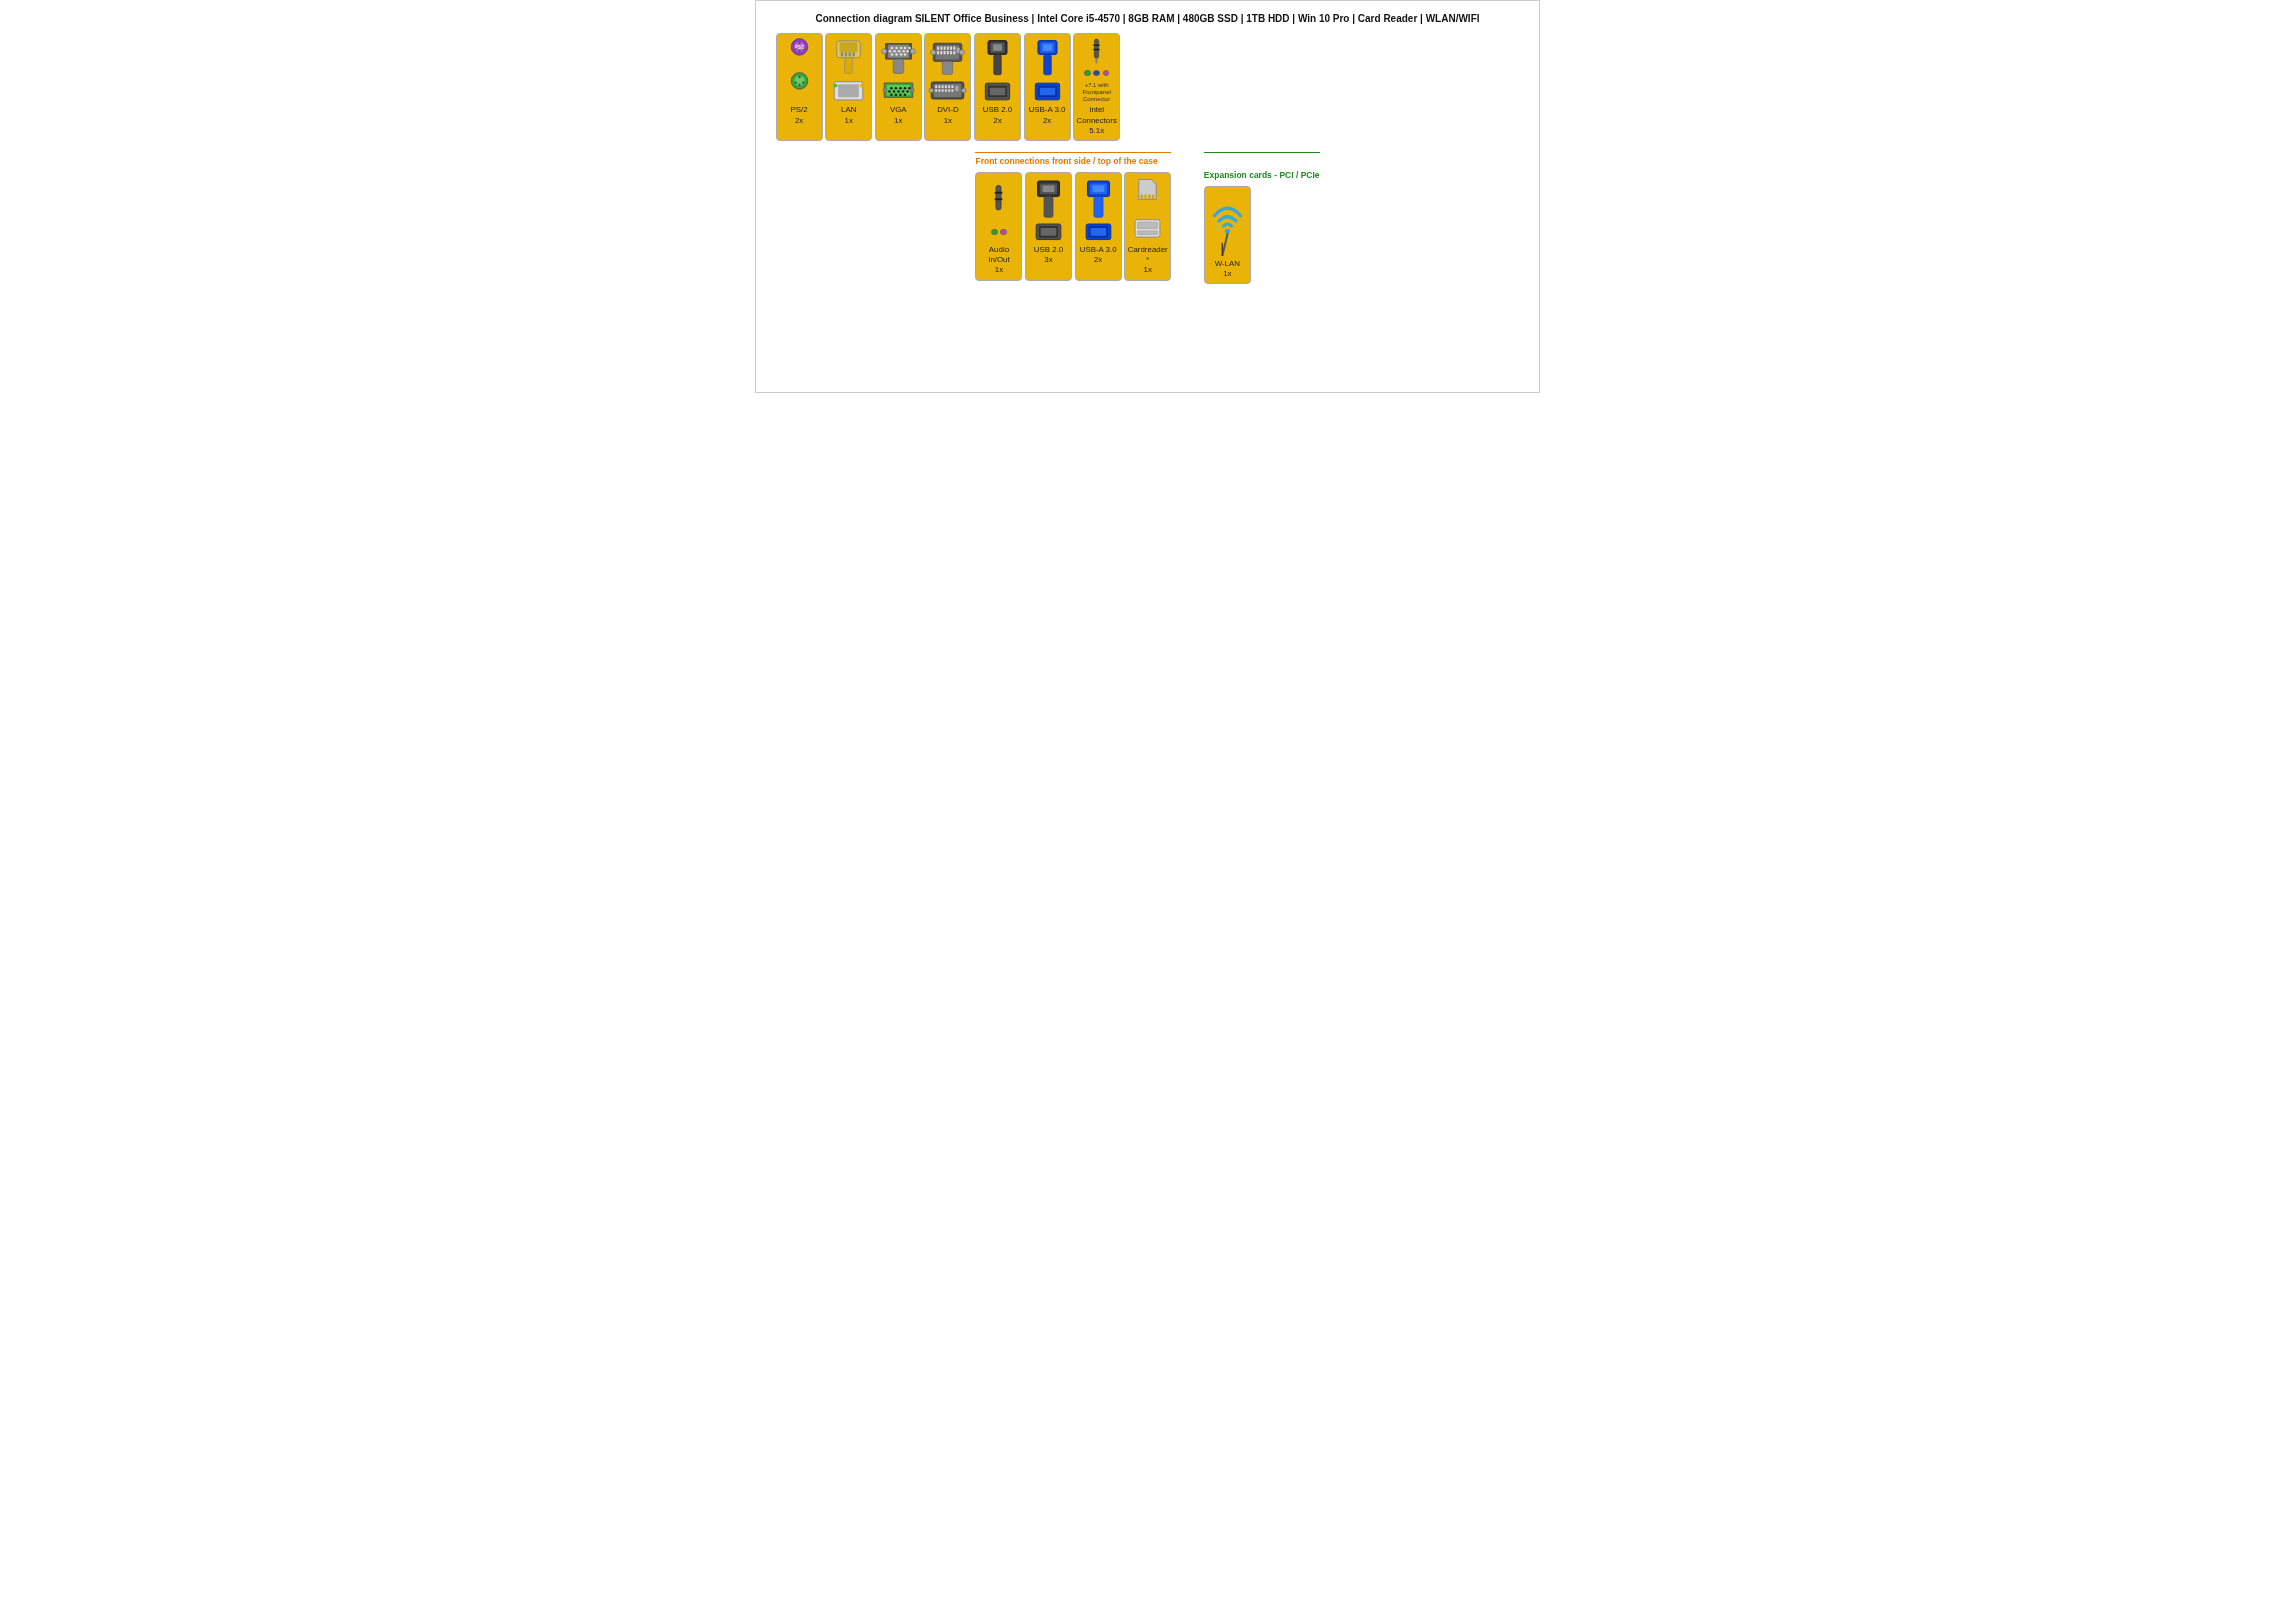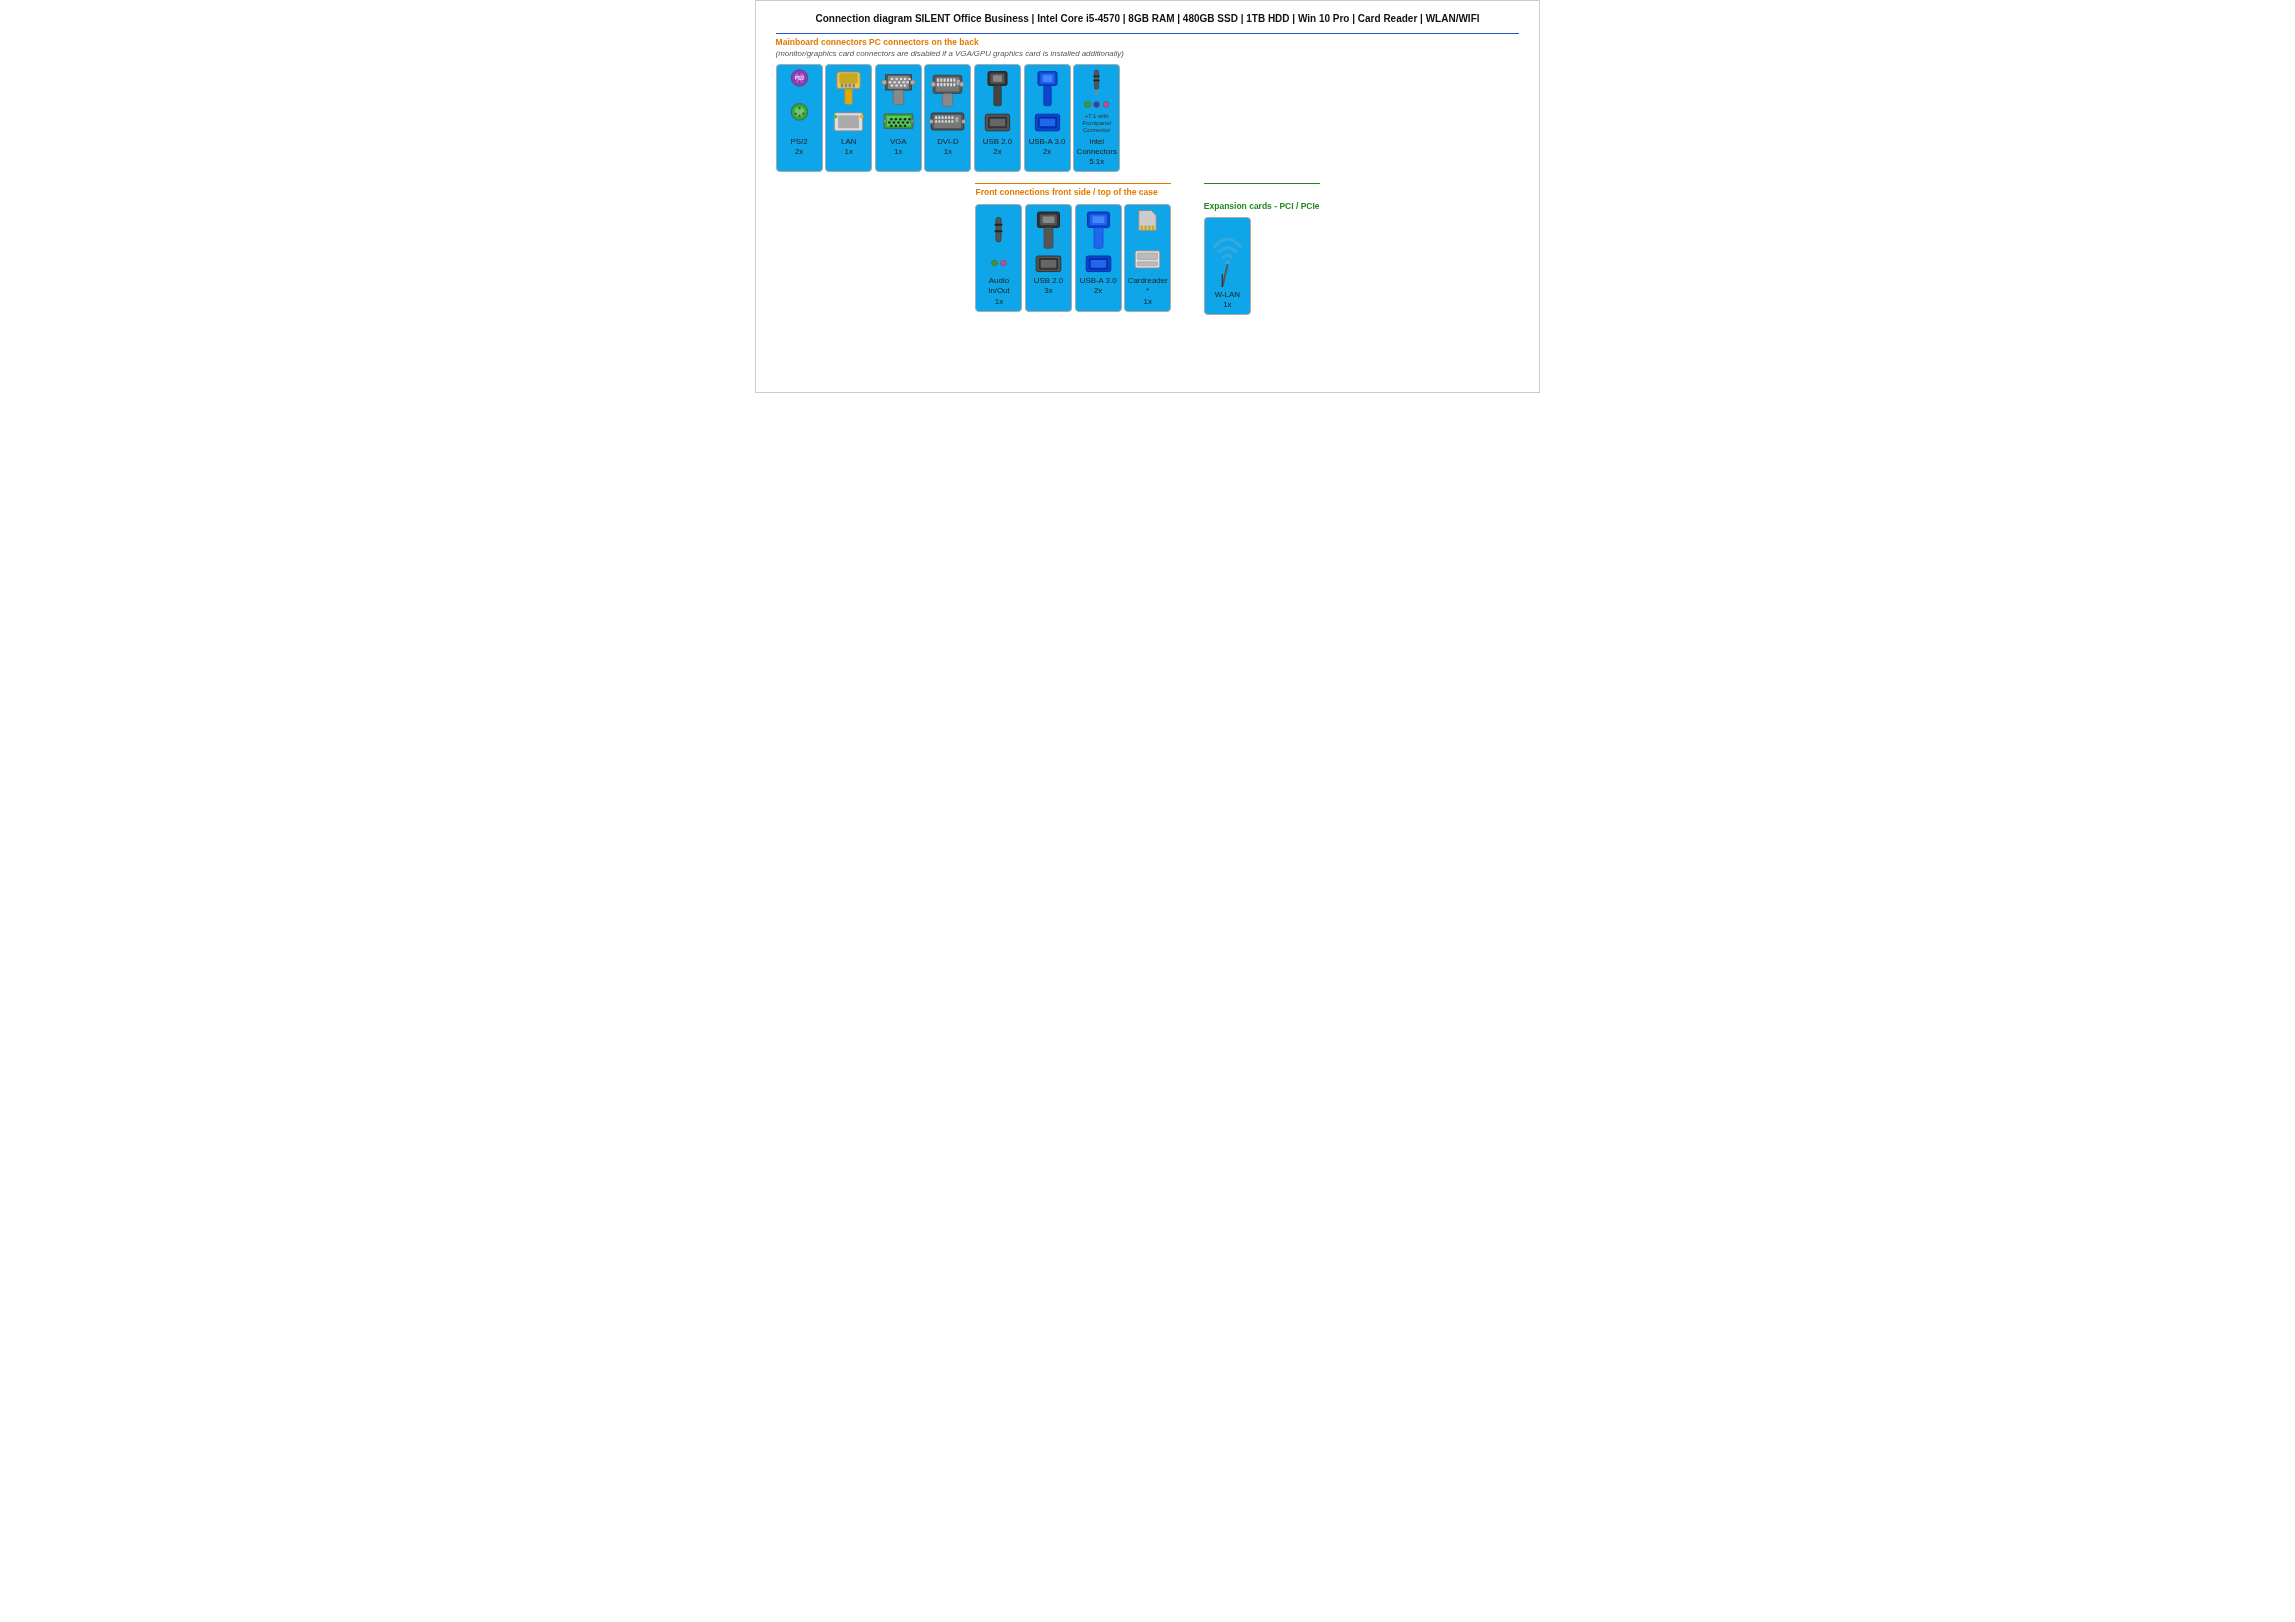--- a/index.html
+++ b/index.html
@@ -44,21 +44,21 @@
     }
     .connector-card {
       border: 0.7px solid #aaa;
       border-radius: 3.9px;
       width: 39px;
       min-width: 47px;
       display: flex;
       flex-direction: column;
       align-items: center;
       padding: 3.9px 2.6px 3.9px 2.6px;
-      background: #0ea5e9;
+      background: #eab308;
     }
     .connector-image {
       width: 42px;
       height: 65px;
       display: flex;
       flex-direction: column;
       align-items: center;
       justify-content: center;
       gap: 3.9px;
     }
@@ -104,24 +104,20 @@
     .asterisk { font-size: 7.2px; }
   </style>
 </head>
 <body>
 
 <div class="page">
 
   <div class="page-title">Connection diagram SILENT Office Business | Intel Core i5-4570 | 8GB RAM | 480GB SSD | 1TB HDD | Win 10 Pro | Card Reader | WLAN/WIFI</div>
 
   <div class="section-block">
-    <div style="border-top: 1.3px solid #2255cc; padding-top: 3.3px;">
-      <div class="section-title">Mainboard connectors PC connectors on the back</div>
-      <div class="section-subtitle">(monitor/graphics card connectors are disabled if a VGA/GPU graphics card is installed additionally)</div>
-    </div>
 
     <div class="connectors-row">
 
       <div class="connector-card">
         <div class="connector-image">
 
           <svg width="35" height="31" viewBox="0 0 54 48" style="font-size:13px">
 
             <circle cx="27" cy="14" r="13" fill="#9933cc" stroke="#555" stroke-width="1.5"></circle>
             <circle cx="27" cy="14" r="8" fill="#bb66dd"></circle>

